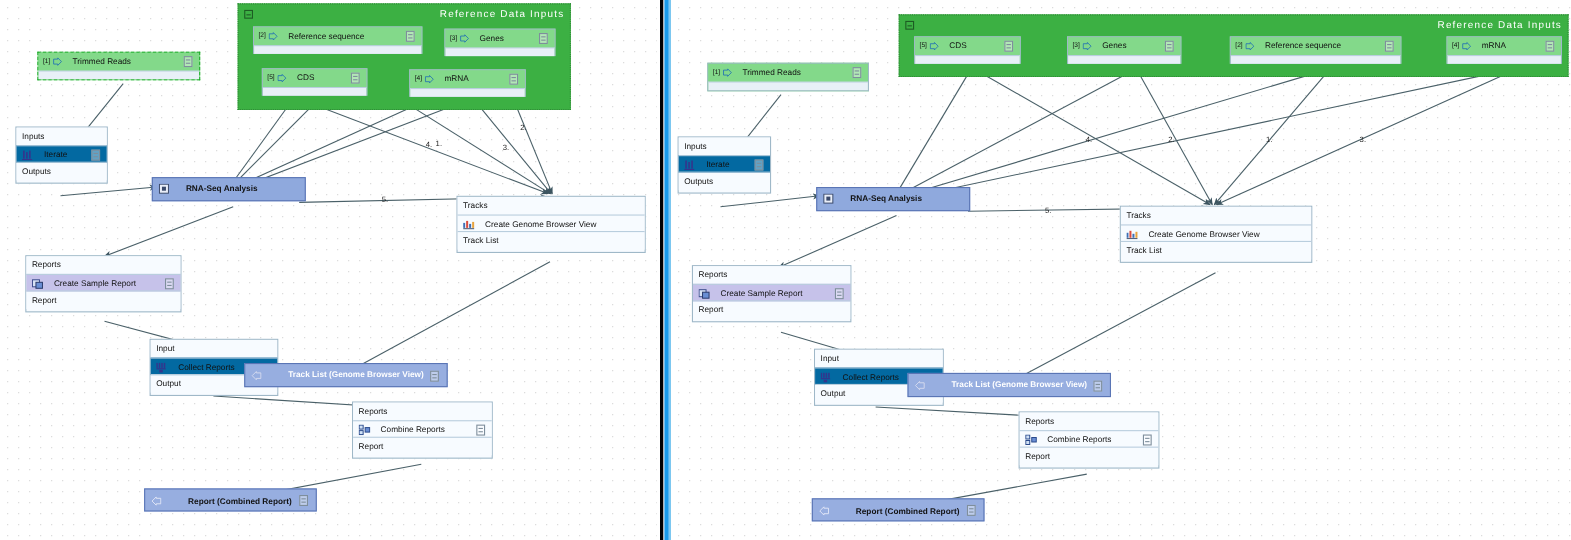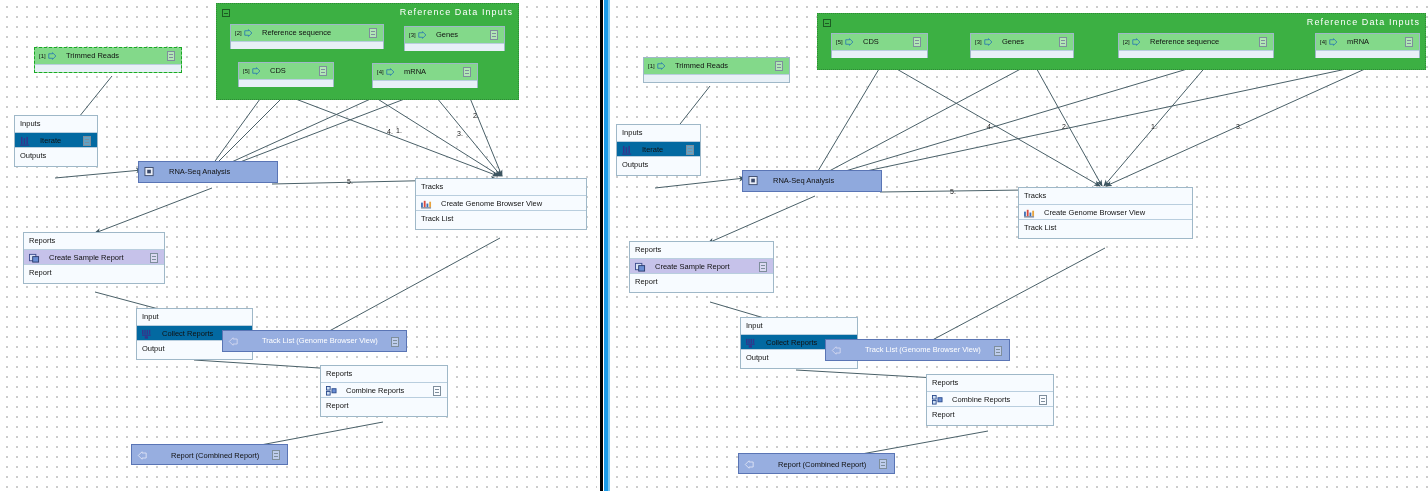--- a/index.html
+++ b/index.html
@@ -49,21 +49,21 @@
             padding-left:5px;box-sizing:border-box;white-space:nowrap;}
   .grp .row.mid{position:relative;border-top:1px solid #b9cede;
                 border-bottom:1px solid #b9cede;padding-left:25px;}
   .grp .row.teal{background:#0369a1;}
   .grp .row.lav{background:#c6c2ea;}
   .grp .row.white{background:#f7fbff;}
 
   
   .procnode{position:absolute;box-sizing:border-box;background:#8fa9dd;
             border:1px solid #5a75b5;height:20px;line-height:20px;
-            font-size:7.5px;color:#111;}
+            font-size:7.5px;color:#111;font-weight:bold;}
   .procnode.lite{background:#97aee0;}
   .procnode .t{position:absolute;left:39px;top:0;white-space:nowrap;}
 
   
   .docicon{position:absolute;width:8px;height:10px;border:1px solid #7e8e9c;
            background:rgba(255,255,255,.38);box-sizing:border-box;}
   .docicon:before{content:"";position:absolute;left:1px;top:2px;width:4px;height:1px;background:#7e8e9c;}
   .docicon:after{content:"";position:absolute;left:1px;top:5px;width:4px;height:1px;background:#7e8e9c;}
 
   

